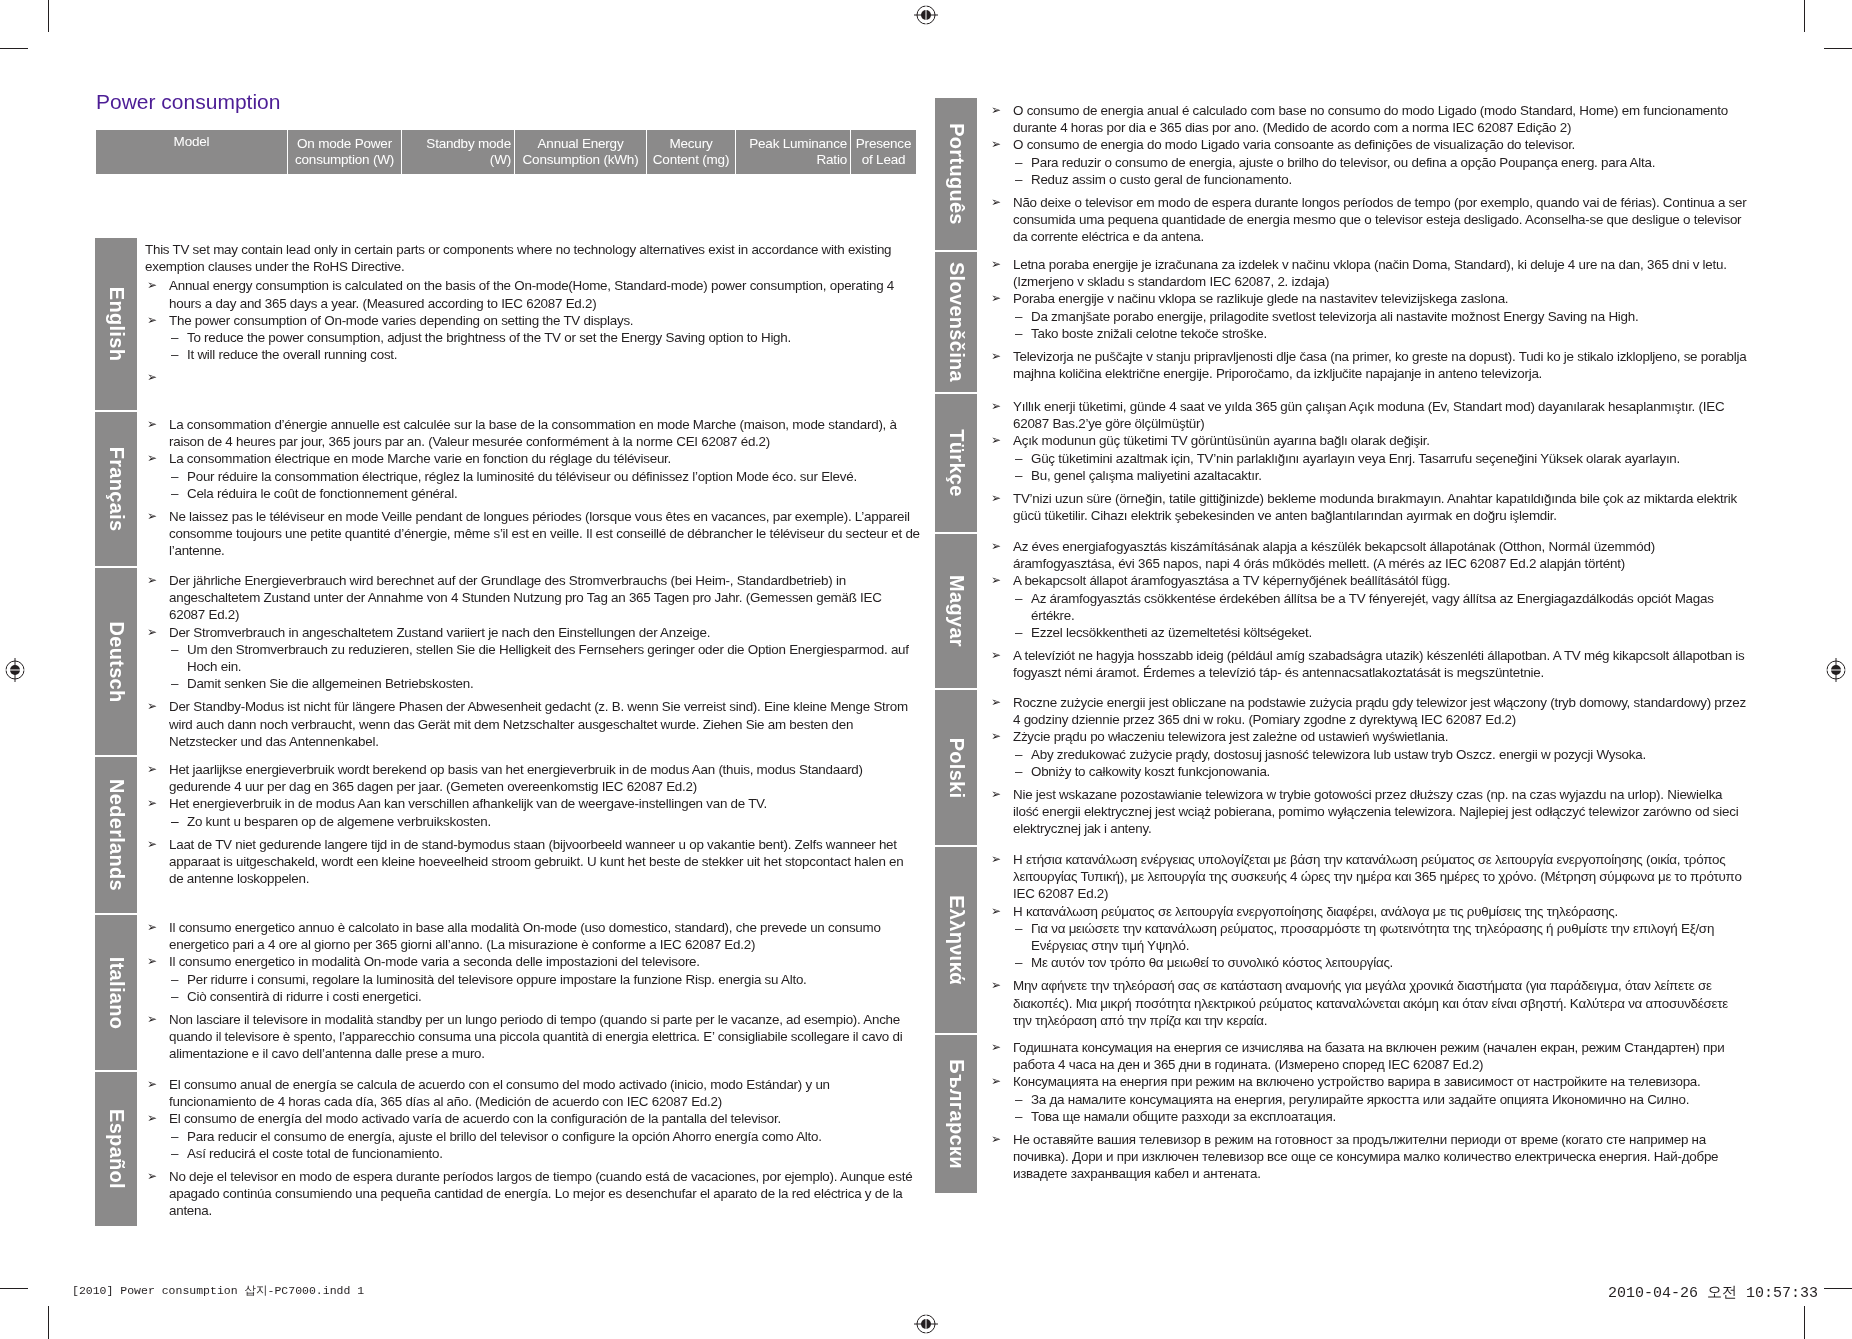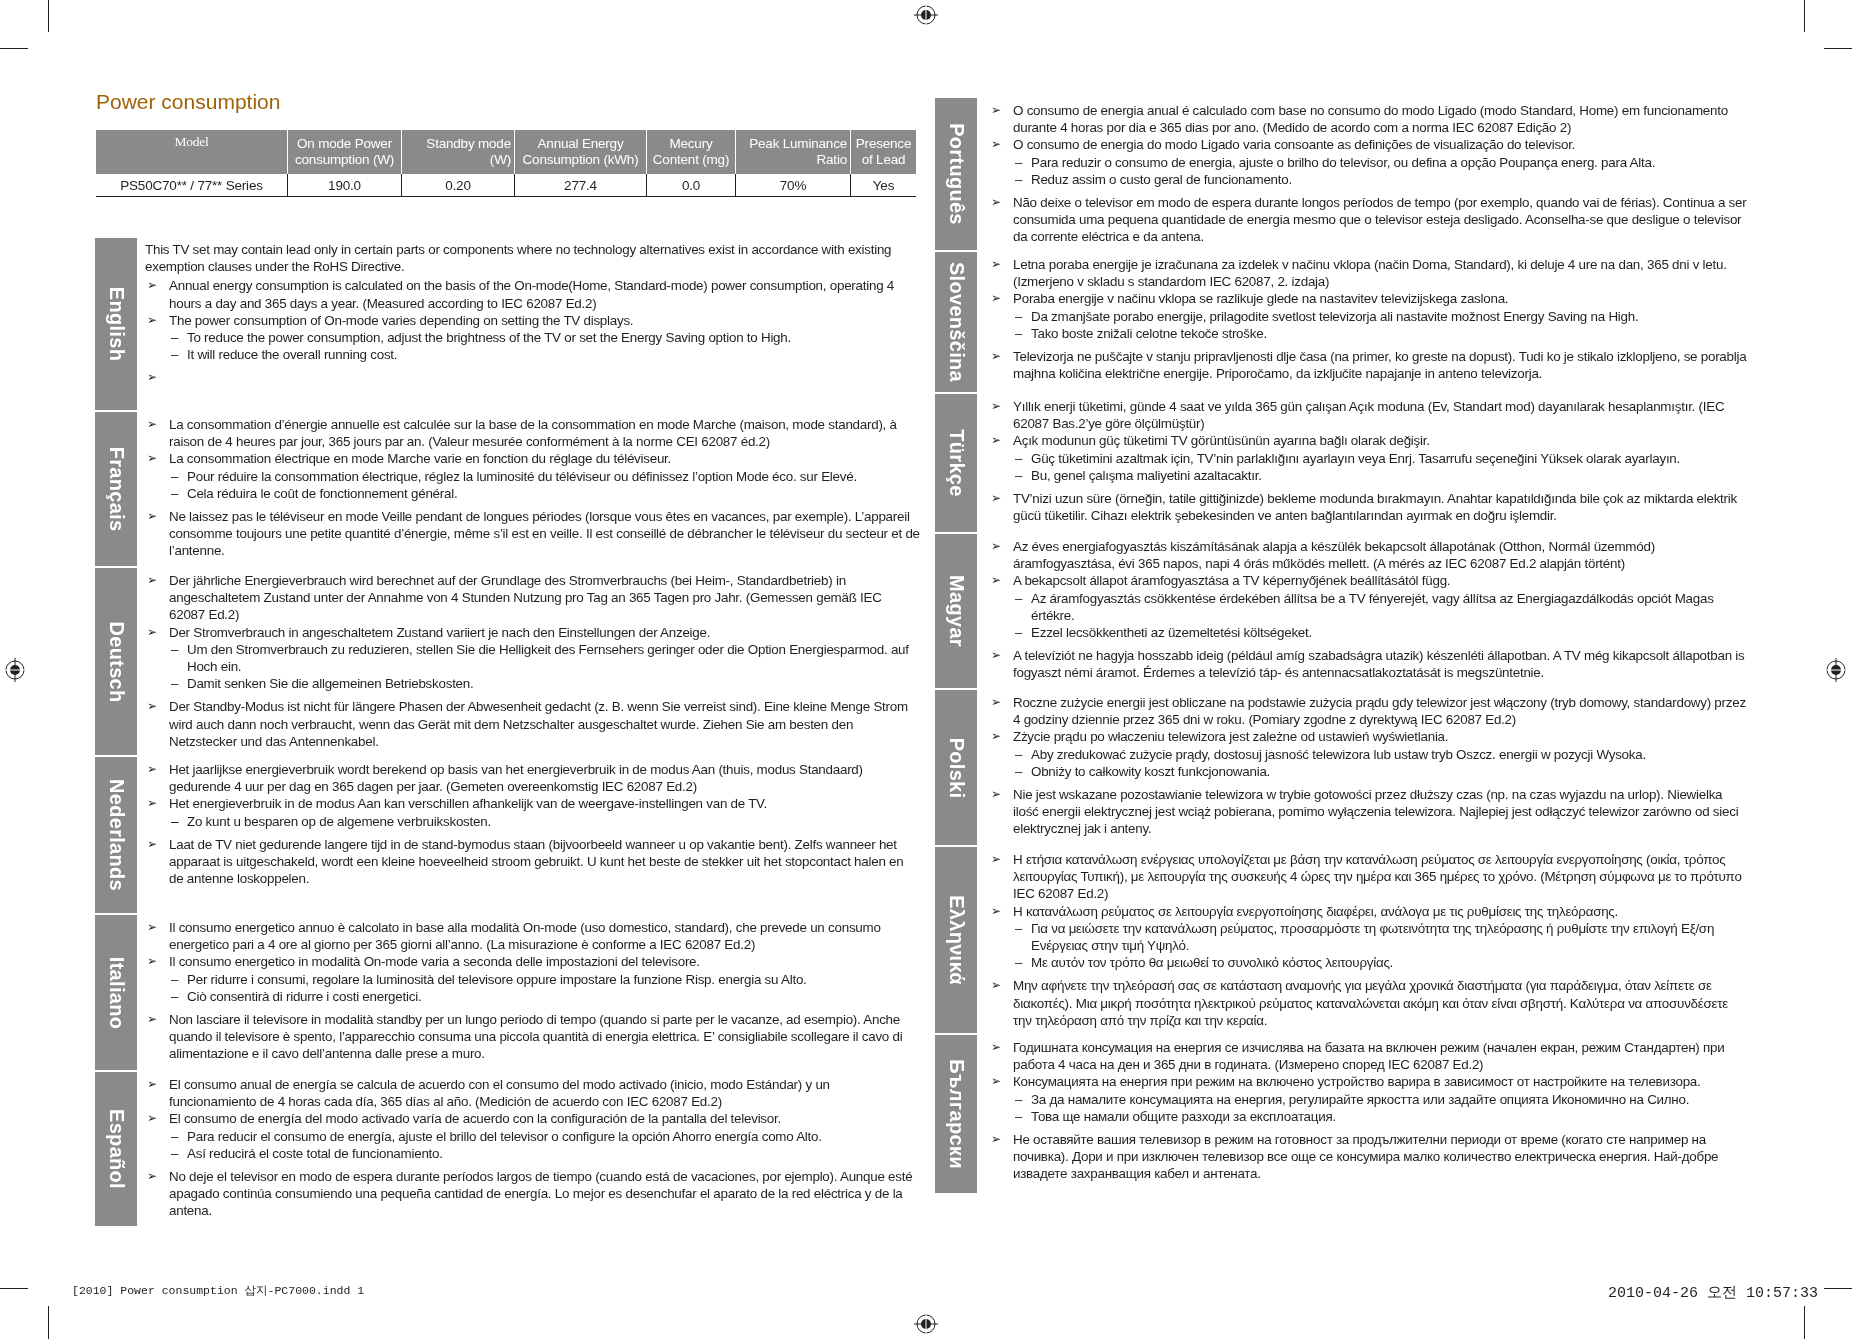--- a/index.html
+++ b/index.html
@@ -1,20 +1,20 @@
 <!DOCTYPE html>
 <html><head>
 <meta charset="utf-8">
 <style>
   html, body { margin: 0; padding: 0; background: #ffffff; }
   body { width: 1852px; height: 1339px; position: relative; overflow: hidden;
          font-family: "Liberation Sans", sans-serif; color: #231f20; }
   .crop { position: absolute; background: #231f20; }
   .reg { position: absolute; width: 24px; height: 24px; }
-  .title { position: absolute; left: 96px; top: 90px; font-size: 21px; color: #a16207; }
+  .title { position: absolute; left: 96px; top: 90px; font-size: 21px; color: #4c1d95; }
   table.pc { position: absolute; left: 96px; top: 130px; width: 820px; border-collapse: collapse;
              font-size: 13.5px; letter-spacing: -0.2px; }
   table.pc th { background: #8b8a8a; color: #ffffff; font-weight: normal; padding: 2px 3px;
                 line-height: 16px; height: 38px; border-left: 1px solid #ffffff; text-align: center; vertical-align: middle; }
   table.pc th:first-child { border-left: none; vertical-align: top; padding-top: 4px; }
   table.pc td { text-align: center; height: 20px; padding: 1px 3px; border-bottom: 1.5px solid #231f20;
                 border-left: 1.5px solid #231f20; }
   table.pc td:first-child { border-left: none; }
   .section { position: absolute; }
   .tab { position: absolute; left: 0; top: 0; width: 42px; background: #8b8a8a; }
@@ -67,39 +67,30 @@
   <circle cx="12" cy="12" r="5" fill="#231f20"></circle>
   <line x1="0" y1="12" x2="24" y2="12" stroke="#231f20" stroke-width="1"></line>
   <line x1="12" y1="0" x2="12" y2="24" stroke="#ffffff" stroke-width="1"></line>
 </svg>
 
 <div class="title">Power consumption</div>
 
 <table class="pc">
   <thead>
     <tr>
-      <th style="width:185px;font-family:Liberation Serif, serif;"><span>Model</span></th>
+      <th style="width:185px;"><span>Model</span></th>
       <th style="width:107px;"><span>On mode Power</span><br><span>consumption (W)</span></th>
       <th style="width:106px;text-align:right;"><span>Standby mode</span><br><span>(W)</span></th>
       <th style="width:125px;"><span>Annual Energy</span><br><span>Consumption (kWh)</span></th>
       <th style="width:82px;"><span>Mecury</span><br><span>Content (mg)</span></th>
       <th style="width:108px;text-align:right;"><span>Peak Luminance</span><br><span>Ratio</span></th>
       <th><span>Presence</span><br><span>of Lead</span></th>
     </tr>
   </thead>
   <tbody>
-    <tr>
-      <td>PS50C70** / 77** Series</td>
-      <td>190.0</td>
-      <td>0.20</td>
-      <td>277.4</td>
-      <td>0.0</td>
-      <td>70%</td>
-      <td>Yes</td>
-    </tr>
   </tbody>
 </table>
 
 <div class="section" style="left:95px;top:238px;width:825px;height:172px;">
   <div class="tab" style="height:172px;">
       <span>English</span>
     </div>
   <div class="body" style="left:50px;width:775px;top:3px;">
     <p class="intro">This TV set may contain lead only in certain parts or components where no technology alternatives exist in accordance with existing exemption clauses under the RoHS Directive.</p>
     <div class="item"><span class="bullet">➢</span><span>Annual energy consumption is calculated on the basis of the On-mode(Home, Standard-mode) power consumption, operating 4 hours a day and 365 days a year. (Measured according to IEC 62087 Ed.2)</span></div>

